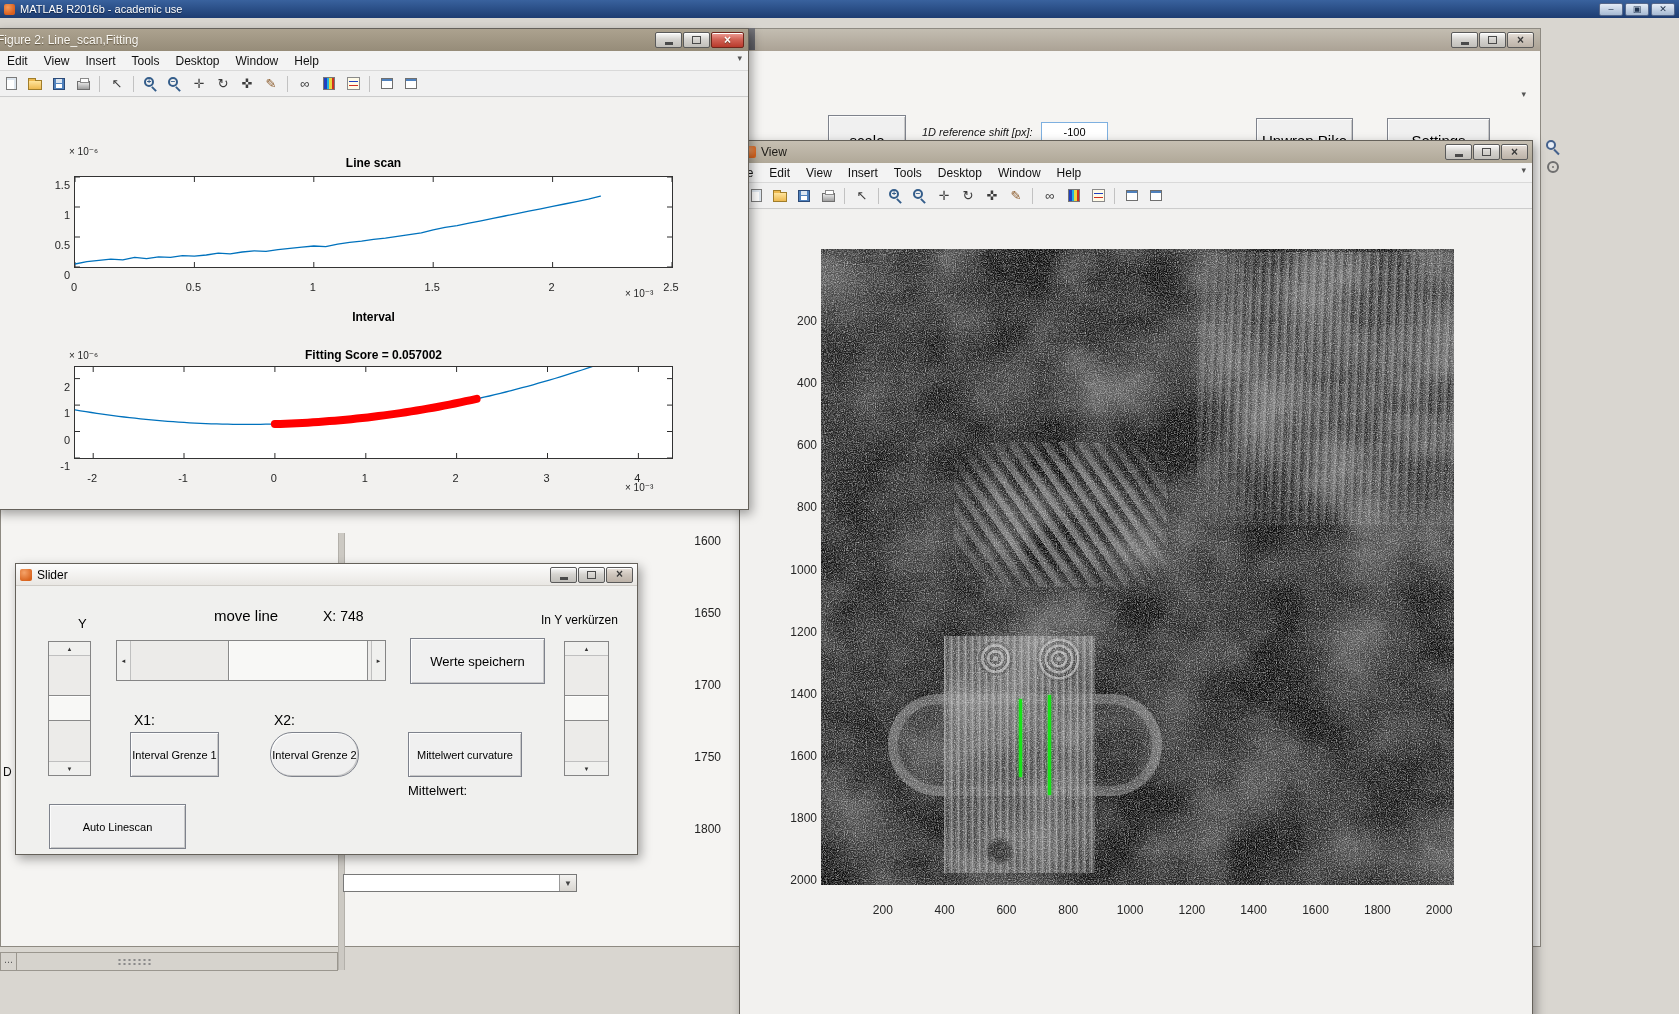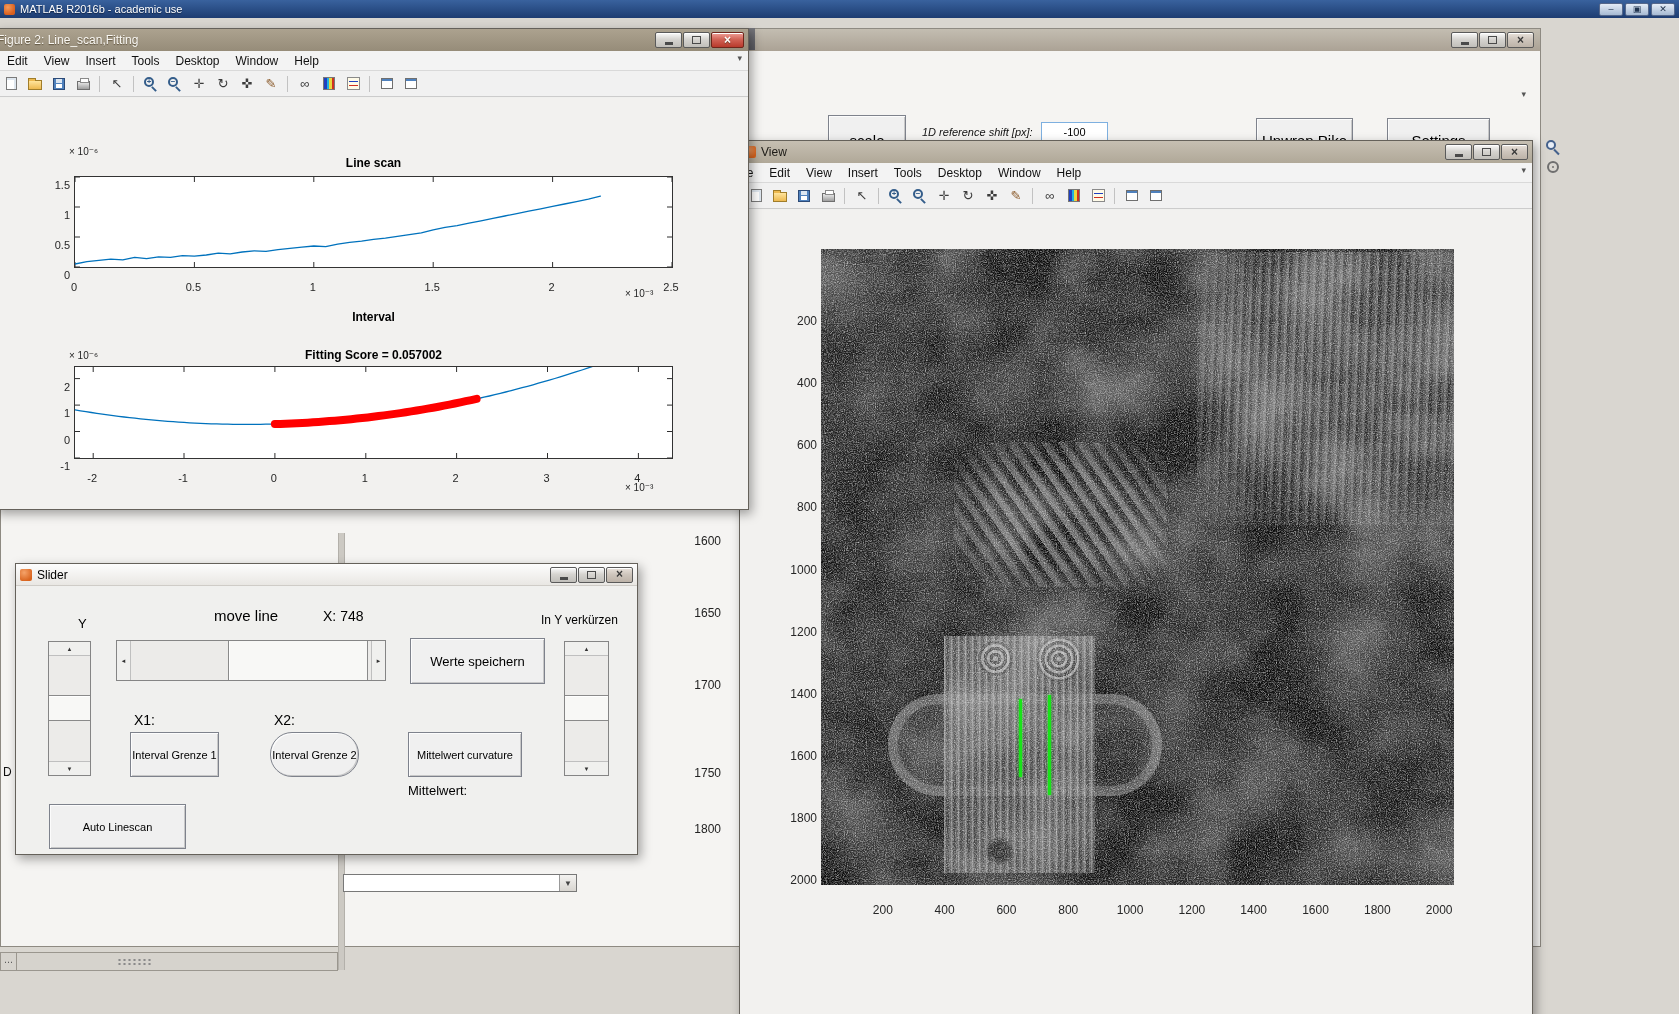--- a/index.html
+++ b/index.html
@@ -187,21 +187,21 @@
       <span class="field-label" style="left:921px; top:75px;font-style:italic;">1D reference shift [px]:</span>
       <div class="tinput" style="left:1040px; top:71px; width:67px; height:20px; line-height:18px;">-100</div>
       <span class="field-label" style="left:921px; top:102px;">Scalefactor [müm]</span>
       <div class="tinput" style="left:1040px; top:99px; width:67px; height:18px; line-height:16px;">7.22892e-06</div>
       <div class="mbtn" style="left:1255px; top:67px; width:97px; height:45px; font-size:15px;">Unwrap Pike</div>
       <div class="mbtn" style="left:1386px; top:67px; width:103px; height:45px; font-size:15px;">Settings</div>
       <div id="bgnums">
           <span class="bgnum" style="left: 686px; top: 483px;">1600</span>
           <span class="bgnum" style="left: 686px; top: 555px;">1650</span>
           <span class="bgnum" style="left: 686px; top: 627px;">1700</span>
-          <span class="bgnum" style="left: 686px; top: 715px;">1750</span>
+          <span class="bgnum" style="left: 686px; top: 699px;">1750</span>
           <span class="bgnum" style="left: 686px; top: 771px;">1800</span>
         </div>
       <div class="vdivider" style="left:337px; top:482px; width:7px; height:437px;"></div>
       <span class="d-frag" style="left:2px; top:714px;">D</span>
       <div class="dd-frag" style="left:342px; top:823px; width:234px; height:18px;">
         <span class="arrbox">▼</span>
       </div>
       <div class="statusbar" style="left:-1px; top:901px; width:338px; height:19px;">
         <span class="statuscell">⋯</span>
         <span class="gripdots"></span>

